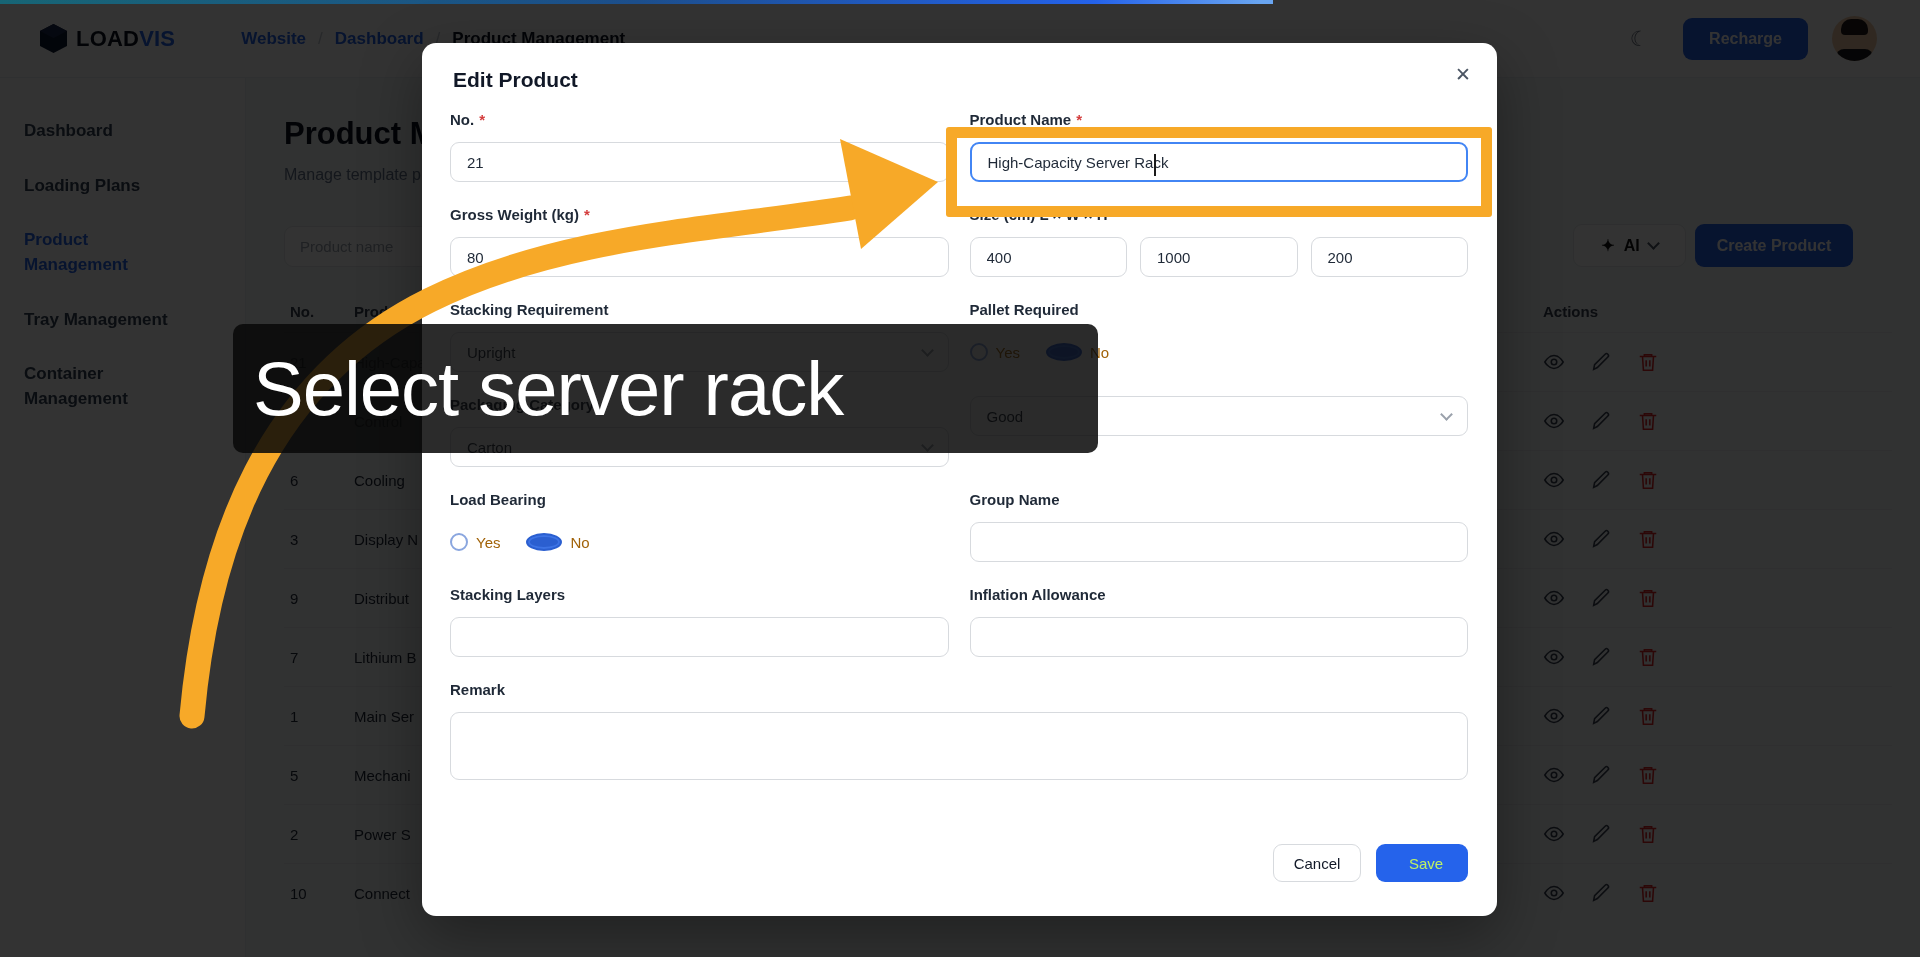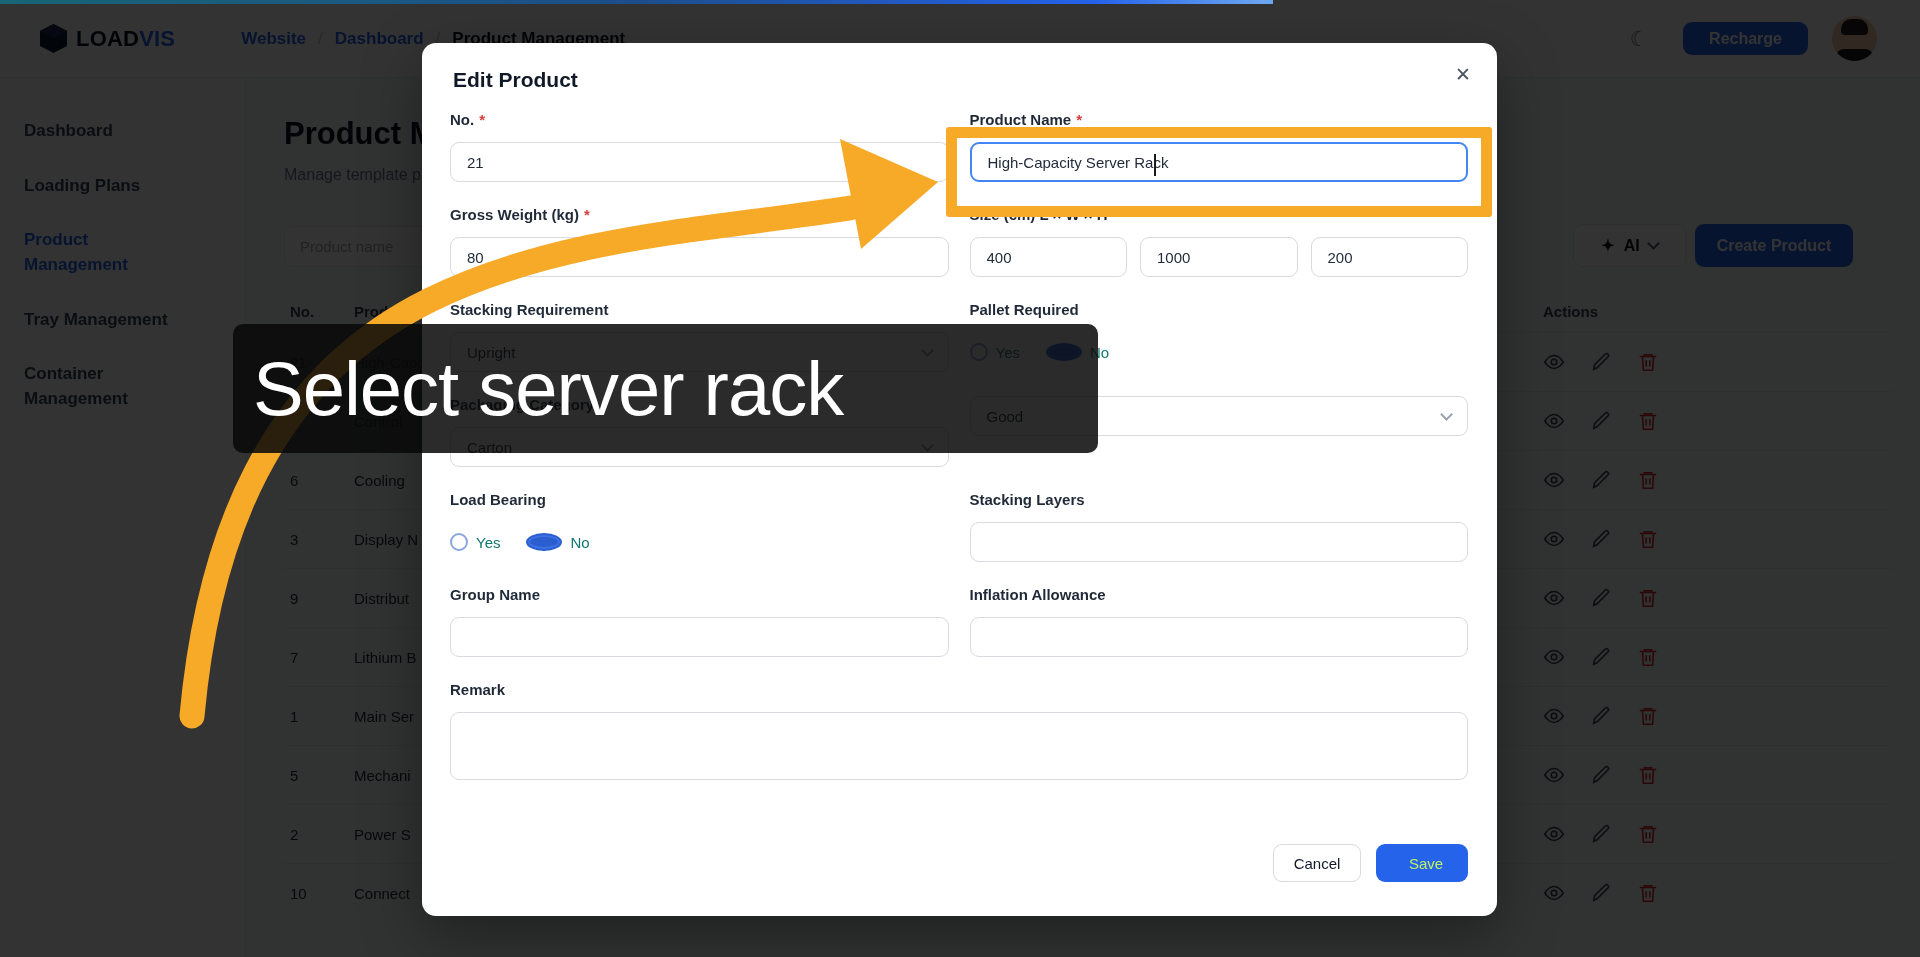--- a/index.html
+++ b/index.html
@@ -11,21 +11,21 @@
   .logo { display:flex; align-items:center; gap:9px; }
   .logo-cube { width:27px; height:29px; }
   .logo-word { font-size:22px; font-weight:bold; letter-spacing:.2px; }
   .logo-load { color:#0b1220; } .logo-vis { color:#2563eb; }
   .crumbs { display:flex; align-items:center; gap:12px; margin-left:66px; font-size:17px; font-weight:bold; }
   .crumb-link { color:#2563eb; cursor:pointer; }
   .crumb-cur { color:#111827; }
   .crumb-sep { color:#c3c9d2; font-weight:normal; }
   .hdr-right { margin-left:auto; display:flex; align-items:center; gap:24px; }
   .moon-btn { width:40px; height:40px; border-radius:50%; display:flex; align-items:center; justify-content:center; font-size:21px; color:#6b7280; cursor:pointer; }
-  .recharge { height:33px; padding:0 26px; background:#2563eb; color:#fff; border:none; border-radius:9px; font-size:16px; font-weight:bold; cursor:pointer; }
+  .recharge { height:42px; padding:0 26px; background:#2563eb; color:#fff; border:none; border-radius:9px; font-size:16px; font-weight:bold; cursor:pointer; }
   .avatar { width:45px; height:45px; border-radius:50%; background:#efc9a6; position:relative; overflow:hidden; }
   .avatar:before { content:""; position:absolute; top:3px; left:9px; right:9px; height:16px; border-radius:10px 10px 4px 4px; background:#241d1b; }
   .avatar:after { content:""; position:absolute; bottom:-4px; left:4px; right:4px; height:16px; border-radius:8px 8px 0 0; background:#1d1d22; }
 
   .sidebar { position:absolute; top:78px; left:0; bottom:0; width:246px; background:#fff; border-right:1px solid #eceff3; padding-top:26px; }
   .side-item { padding:15px 24px; font-size:17px; font-weight:bold; color:#334155; max-width:200px; line-height:1.45; cursor:pointer; }
   .side-item.active { color:#2563eb; }
 
   .main { position:absolute; top:78px; left:246px; right:0; bottom:0; background:#f6f7f9; }
   .pg-title { position:absolute; left:38px; top:38px; font-size:31px; font-weight:bold; color:#0b1220; }
@@ -57,21 +57,21 @@
   .m-close { position:absolute; right:26px; top:20px; font-size:19px; color:#4b5563; cursor:pointer; }
   .m-form { position:absolute; left:28px; right:29px; top:68px; display:grid; grid-template-columns:1fr 1fr; column-gap:21px; }
   .fg { margin-bottom:24px; position:relative; }
   .fg label { display:block; font-size:15px; font-weight:bold; color:#1f2937; margin-bottom:14px; }
   .req { color:#d43d3d; margin-left:5px; font-weight:bold; }
   .inp, .sel { width:100%; height:40px; background:#fff; border:1px solid #d7dade; border-radius:9px; padding:0 16px; font-size:15px; color:#1f2937; font-family:"Liberation Sans",sans-serif; }
   .sel { display:flex; align-items:center; justify-content:space-between; cursor:pointer; }
   .sel .chev { border-color:#9aa1ab; }
   .size-grid { display:grid; grid-template-columns:1fr 1fr 1fr; column-gap:13px; }
   .radios { height:40px; display:flex; align-items:center; gap:26px; }
-  .radio-opt { display:flex; align-items:center; gap:8px; font-size:15px; color:#0f766e; cursor:pointer; }
+  .radio-opt { display:flex; align-items:center; gap:8px; font-size:15px; color:#a16207; cursor:pointer; }
   .rdot { width:18px; height:18px; border-radius:50%; border:2px solid #8aa6df; background:#fff; flex:none; }
   .rdot.sel { border-color:#2b5fd0; background:#2b5fd0; box-shadow:inset 0 0 0 2px #3d73e4; }
   .fg-full { grid-column:1 / span 2; }
   .m-textarea { width:100%; height:68px; border:1px solid #d7dade; border-radius:9px; resize:none; padding:10px 16px; font-size:15px; font-family:"Liberation Sans",sans-serif; }
   .m-btns { position:absolute; right:29px; bottom:34px; display:flex; gap:15px; z-index:5; }
   .btn-cancel { width:88px; height:38px; background:#fff; border:1px solid #d7dade; border-radius:9px; font-size:15px; color:#111827; cursor:pointer; font-family:"Liberation Sans",sans-serif;margin-left:45px; }
   .btn-save { width:92px; height:38px; background:#2563eb; border:none; border-radius:9px; font-size:15px; color:#bef264; cursor:pointer; font-family:"Liberation Sans",sans-serif;padding-left:8px; }
 
   
   .hl-frame { position:absolute; left:-24px; right:-24px; top:16px; height:90px; background:#F7A928; border-radius:3px; z-index:1; }
@@ -400,26 +400,26 @@
             <span class="rdot"></span>
             <span>Yes</span>
           </span>
         <span class="radio-opt">
             <span class="rdot sel"></span>
             <span>No</span>
           </span>
       </div>
     </div>
     <div class="fg">
+      <label>Group Name</label>
+      <input class="inp" value="" style="">
+    </div>
+
+    <div class="fg">
       <label>Stacking Layers</label>
-      <input class="inp" value="" style="">
-    </div>
-
-    <div class="fg">
-      <label>Group Name</label>
       <input class="inp" value="" style="">
     </div>
     <div class="fg">
       <label>Inflation Allowance</label>
       <input class="inp" value="" style="">
     </div>
 
     <div class="fg fg-full">
       <label>Remark</label>
       <textarea class="m-textarea" style=""></textarea>

